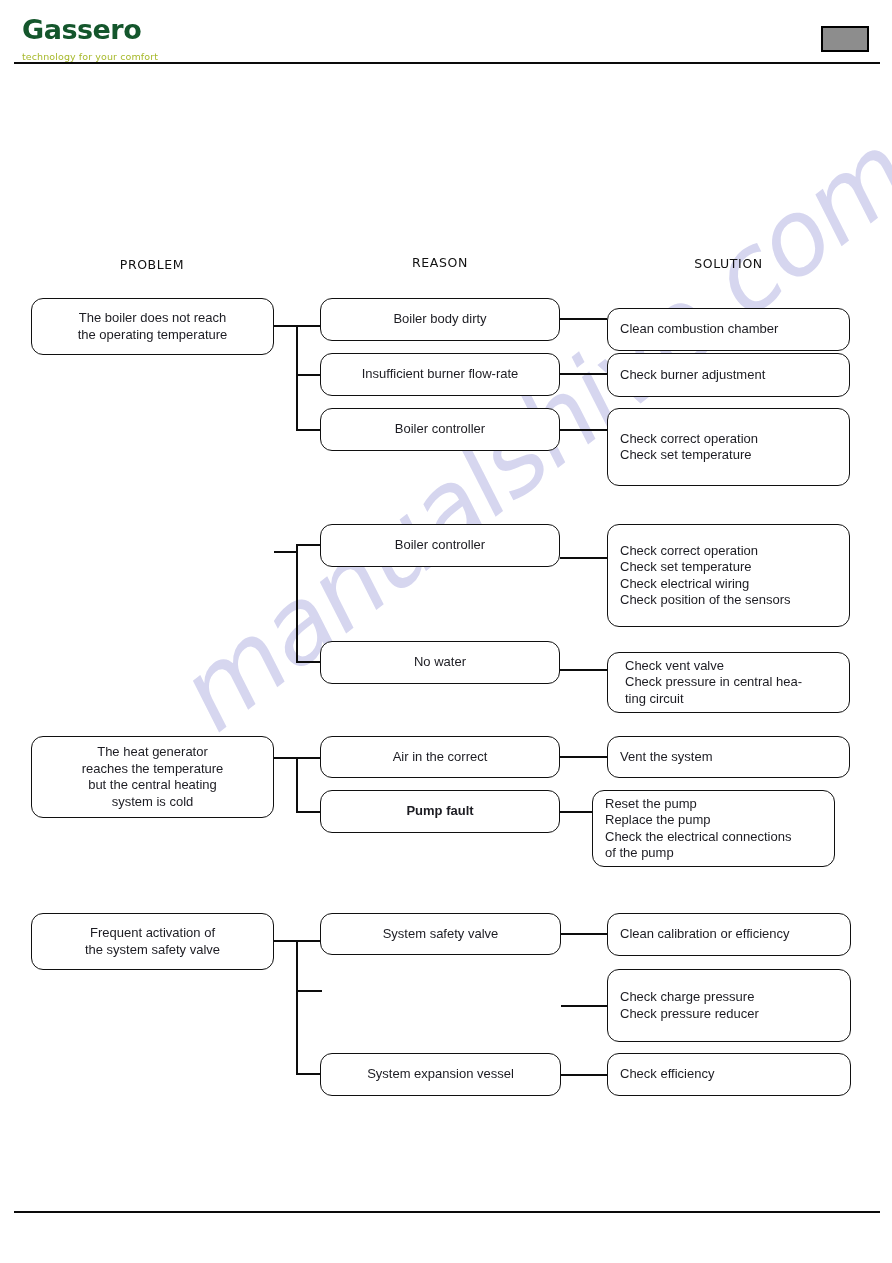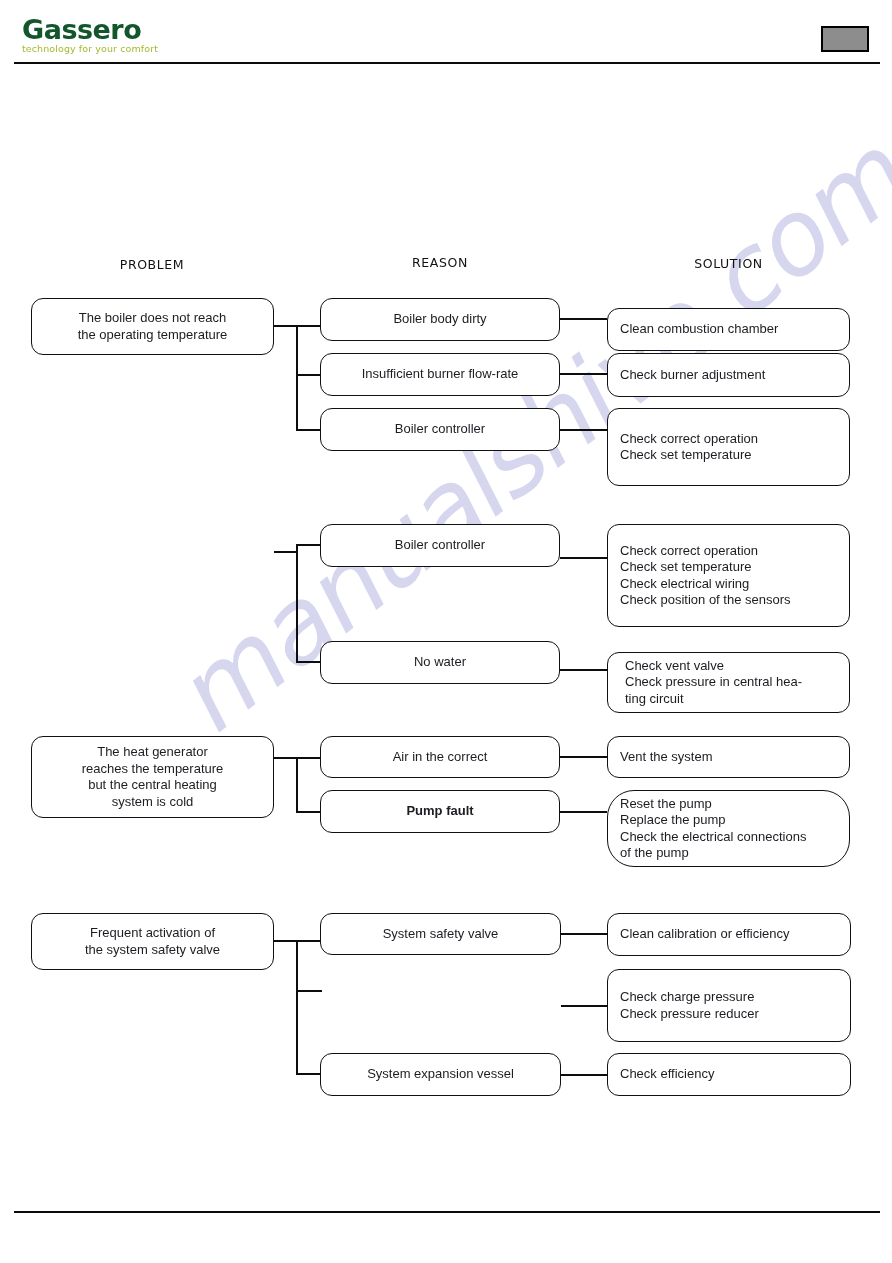--- a/index.html
+++ b/index.html
@@ -32,21 +32,21 @@
     font-size: 27px;
     letter-spacing: -0.5px;
     color: #14562c;
     line-height: 1;
   }
   #brand-tagline {
     font-family: "DejaVu Sans", sans-serif;
     font-size: 9.5px;
     color: #a7b92c;
     letter-spacing: 0.1px;
-    margin-top: 1px;
+    margin-top: 9px;
     line-height: 1;
   }
   #header-chip {
     position: absolute;
     left: 821px;
     top: 26px;
     width: 48px;
     height: 26px;
     background: #8d8d8d;
     border: 2px solid #000000;
@@ -195,21 +195,21 @@
   <div class="wire h" style="left:296px; top:757px; width:26px;"></div>
   <div class="wire h" style="left:296px; top:811px; width:26px;"></div>
 
   <div class="node center" style="left:320px; top:736px; width:240px; height:42px;">Air in the correct</div>
   <div class="node center" style="left:320px; top:790px; width:240px; height:43px;font-weight:bold;">Pump fault</div>
 
   <div class="wire h" style="left:560px; top:756px; width:47px;"></div>
   <div class="wire h" style="left:560px; top:811px; width:47px;"></div>
 
   <div class="node leftal" style="left:607px; top:736px; width:243px; height:42px;">Vent the system</div>
-  <div class="node leftal" style="left:607px; top:790px; width:243px; height:77px;border-radius:27px;">Reset the pump
+  <div class="node leftal" style="left:592px; top:790px; width:243px; height:77px;">Reset the pump
 Replace the pump
 Check the electrical connections
 of the pump</div>
 
   <div class="node center node-problem" style="left:31px; top:913px; width:243px; height:57px;">Frequent activation of
 the system safety valve</div>
   <div class="wire h" style="left:274px; top:940px; width:24px;"></div>
   <div class="wire v" style="left:296px; top:940px; height:134px;"></div>
   <div class="wire h" style="left:296px; top:940px; width:26px;"></div>
   <div class="wire h" style="left:296px; top:990px; width:26px;"></div>

